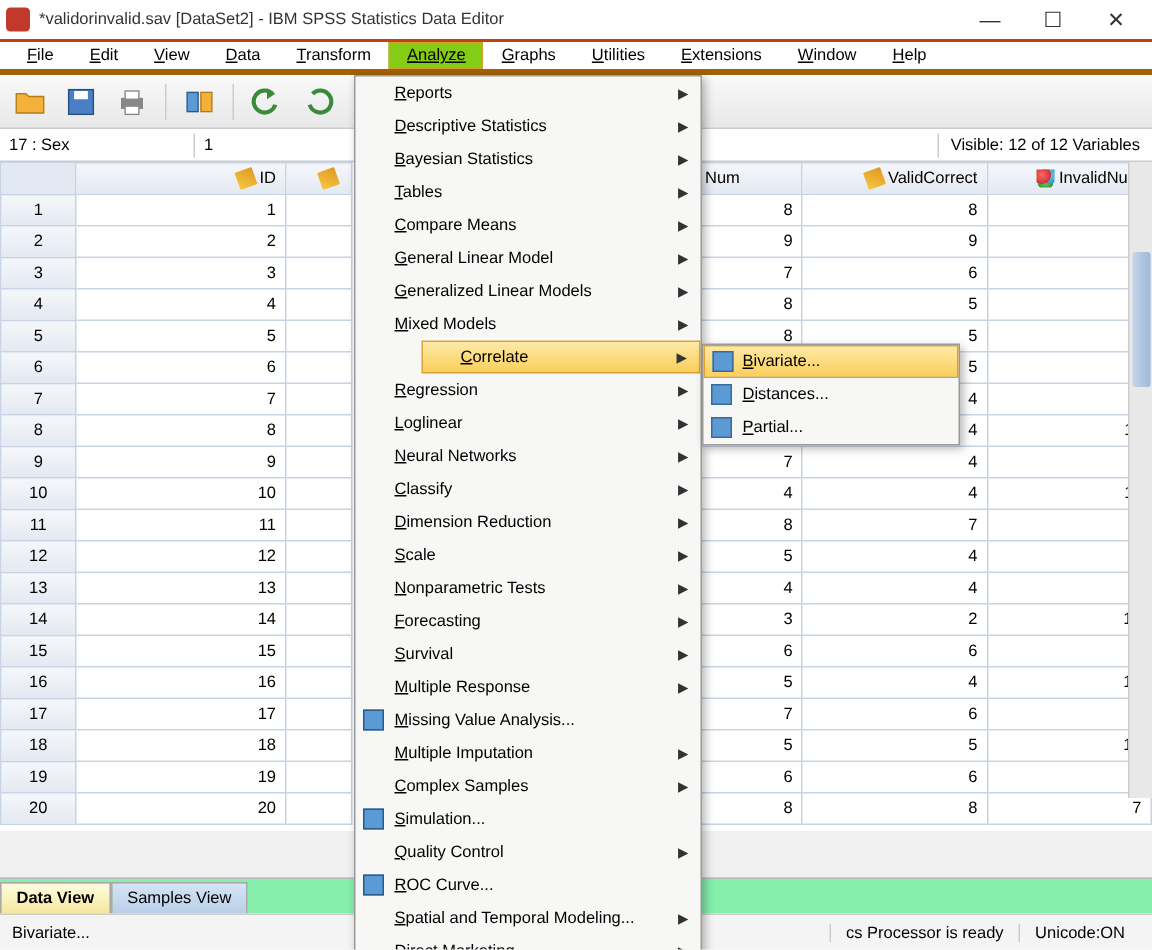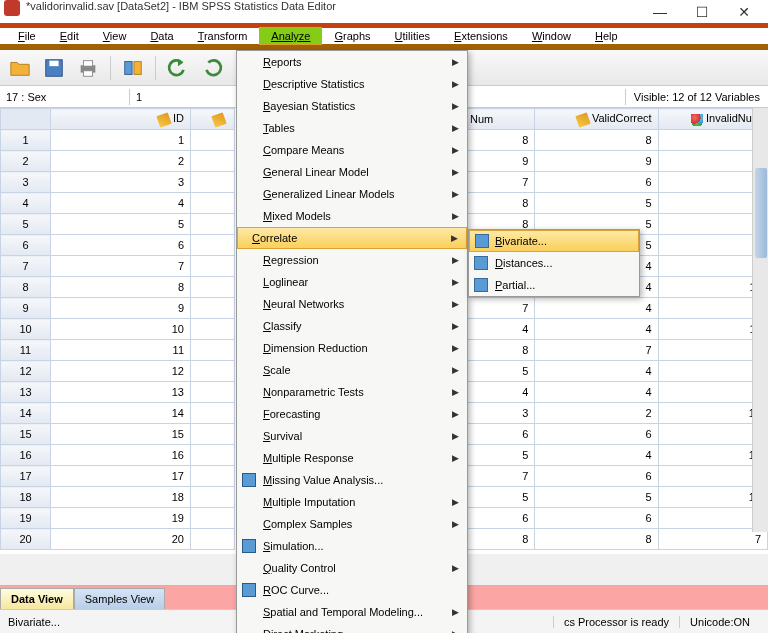--- a/index.html
+++ b/index.html
@@ -1,24 +1,24 @@
 <!DOCTYPE html>
 <html><head>
 <meta charset="utf-8">
 <style>
   * { box-sizing: border-box; margin: 0; padding: 0; font-family: Arial, sans-serif; font-size: 11px; }
   body { background: #f0f0f0; width: 768px; height: 633px; overflow: hidden; position: relative; }
   
-  .titlebar { background: #fff; height: 28px; display: flex; padding: 0 4px; border-bottom: 5px solid #c2410c; }
+  .titlebar { background: #fff; height: 28px; display: flex; align-items: center; padding: 0 4px; border-bottom: 2px solid #c2410c; }
   .app-icon { width: 16px; height: 16px; background: #c0392b; border-radius: 3px; margin-right: 6px; display: inline-block; }
   .title-text { flex: 1; color: #333; }
   .win-controls { display: flex; gap: 18px; padding-right: 8px; }
   .win-btn { width: 24px; height: 24px; display: flex; align-items: center; justify-content: center; cursor: pointer; color: #333; font-size: 14px; }
   
-  .menubar { background: #fff; height: 22px; display: flex; align-items: center; padding: 0 6px; border-bottom: 6px solid #a16207; }
+  .menubar { background: #fff; height: 22px; display: flex; align-items: center; padding: 0 6px; border-bottom: 4px solid #a16207; }
   .menu-item { padding: 3px 12px; cursor: pointer; }
   .menu-item.open { background: #84cc16; border: 1px solid #d4a030; padding: 2px 11px; text-decoration: underline; }
   .menu-item u { text-decoration: underline; }
   
   .toolbar { background: linear-gradient(#f9f9f9,#e8e8e8); height: 36px; display: flex; align-items: center; padding: 0 6px; gap: 6px; border-bottom: 1px solid #ccc; }
   .tb-btn { width: 28px; height: 28px; display: flex; align-items: center; justify-content: center; cursor: pointer; border-radius: 2px; }
   .tb-btn svg { width: 22px; height: 22px; }
   .tb-sep { width: 1px; height: 24px; background: #ccc; margin: 0 2px; }
   
   .infobar { background: #fff; height: 22px; display: flex; align-items: center; border-bottom: 1px solid #ccc; }
@@ -34,30 +34,30 @@
   .grid .corner { background: #e3e9f2; }
   .col-icon { display: inline-block; width: 12px; height: 12px; vertical-align: middle; margin-right: 3px; }
   .ruler-icon { background: linear-gradient(45deg,#f7c844,#e09820); transform: rotate(-20deg); border-radius: 1px; }
   .nominal-icon { background: radial-gradient(circle at 30% 30%, #f66, #c33 50%, transparent 51%), radial-gradient(circle at 70% 30%, #6cf, #39c 50%, transparent 51%), radial-gradient(circle at 50% 70%, #6c6, #393 50%, transparent 51%); }
   
   .left-table { position: absolute; left: 0; top: 0; }
   .right-table { position: absolute; left: 467px; top: 0; }
   
   .dropdown { position: absolute; left: 236px; top: 50px; width: 232px; background: #f7f7f5; border: 1px solid #9a9a9a; box-shadow: 2px 2px 6px rgba(0,0,0,0.3); z-index: 50; padding-bottom: 4px; }
   .dd-item { height: 22px; display: flex; align-items: center; padding: 0 8px 0 26px; cursor: pointer; position: relative; }
-  .dd-item.hi { background: linear-gradient(#fde9a6,#fbcf5a); border: 1px solid #d9a33a; padding: 0 7px 0 14px; }
+  .dd-item.hi { background: linear-gradient(#fde9a6,#fbcf5a); border: 1px solid #d9a33a; padding: 0 7px 0 25px; margin-left: 44px; }
   .dd-item .arrow { position: absolute; right: 8px; font-size: 9px; color: #333; }
   .dd-icon { position: absolute; left: 5px; width: 14px; height: 14px; }
   
   .submenu { position: absolute; left: 468px; top: 229px; width: 172px; background: #f7f7f5; border: 1px solid #9a9a9a; box-shadow: 2px 2px 6px rgba(0,0,0,0.3); z-index: 60; }
   .sm-item { height: 22px; display: flex; align-items: center; padding: 0 8px 0 26px; cursor: pointer; position: relative; }
   .sm-item.hi { background: linear-gradient(#fde9a6,#fbcf5a); border: 1px solid #d9a33a; padding: 0 7px 0 25px; }
   .sm-icon { position: absolute; left: 5px; width: 14px; height: 14px; background: #5b9bd5; border: 1px solid #3a6a9a; }
   
-  .bottom-tabs { position: absolute; left: 0; bottom: 24px; height: 24px; background: #fca5a5; width: 100%; display: flex; border-top: 1px solid #bbb; }
+  .bottom-tabs { position: absolute; left: 0; bottom: 24px; height: 24px; background: #86efac; width: 100%; display: flex; border-top: 1px solid #bbb; }
   .tab { padding: 4px 10px; border: 1px solid #aaa; border-bottom: none; margin-top: 2px; cursor: pointer; font-weight: bold; background: linear-gradient(#fffde0,#f5e79e); }
   .tab.inactive { background: linear-gradient(#d6e4f5,#b8cfe8); font-weight: normal; }
   
   .statusbar { position: absolute; bottom: 0; left: 0; right: 0; height: 24px; background: #f4f4f4; border-top: 1px solid #ccc; display: flex; align-items: center; padding: 0 8px; }
   .status-left { flex: 1; }
   .status-seg { padding: 0 10px; border-left: 1px solid #ccc; }
   
   .vscroll { position: absolute; right: 0; top: 108px; width: 16px; height: 424px; background: #e8e8e8; border-left: 1px solid #ccc; }
   .vscroll-thumb { position: absolute; left: 2px; top: 60px; width: 12px; height: 90px; background: linear-gradient(90deg,#c5d5e8,#9bb9db); border-radius: 2px; }
 </style>

